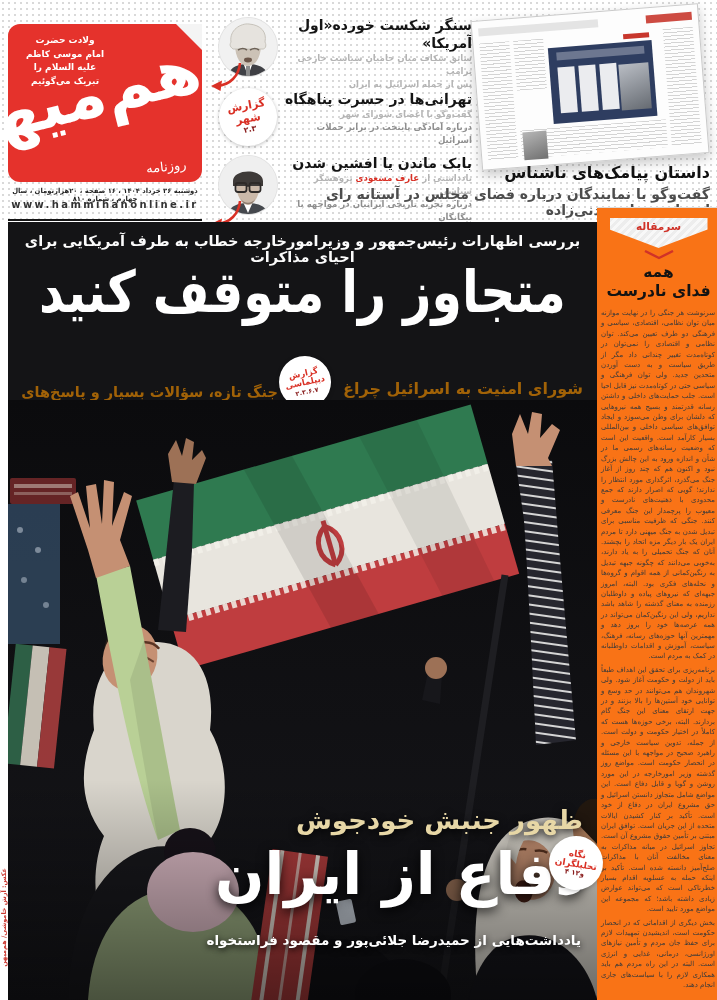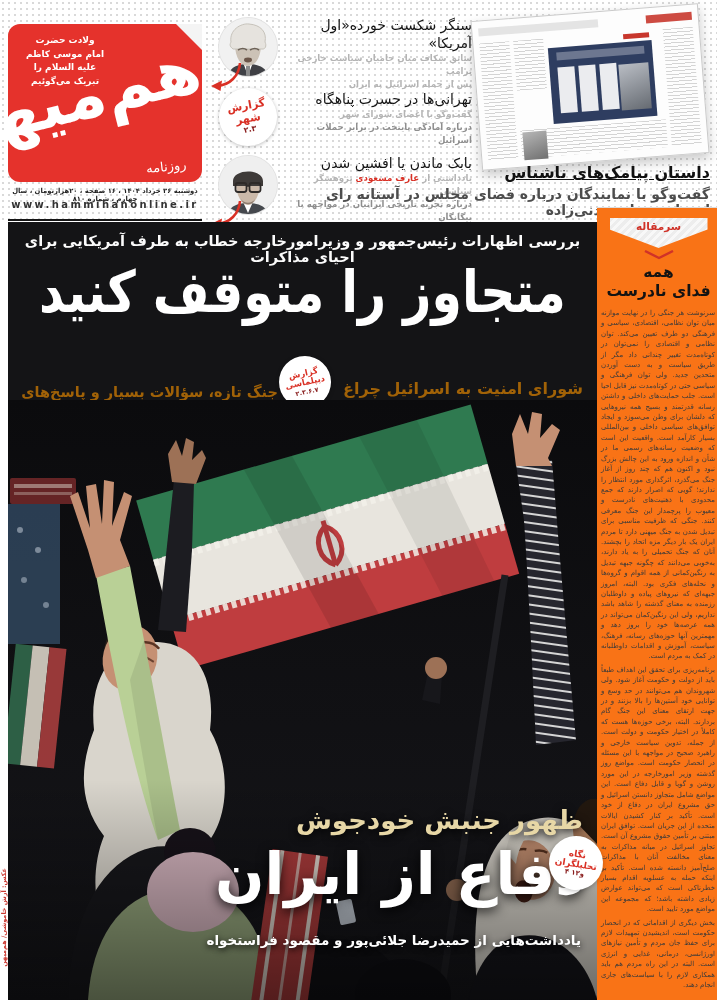--- a/index.html
+++ b/index.html
@@ -22,21 +22,21 @@
   .dateline{position:absolute;left:8px;top:187px;width:194px;font-size:6.8px;font-weight:bold;color:#222;text-align:center;}
   .website{position:absolute;left:8px;top:199px;width:194px;font-size:10px;font-weight:bold;color:#333;
     letter-spacing:2.4px;text-align:center;border-bottom:2px solid #161616;padding-bottom:9px;}
 
   
   .story{position:absolute;left:205px;width:267px;height:66px;}
   .story .thumb{position:absolute;left:14px;top:4px;width:58px;height:58px;border-radius:50%;overflow:hidden;
     background:#f0f0f0;box-shadow:0 0 0 1px #e3e3e3;}
   .story .arrow{position:absolute;left:4px;top:46px;width:34px;height:32px;}
   .story .stext{position:absolute;right:0;top:2px;width:192px;text-align:right;}
-  .story .stitle{font-size:14px;font-weight:normal;color:#141414;line-height:18px;}
+  .story .stitle{font-size:14px;font-weight:bold;color:#141414;line-height:18px;}
   .story .ssub{font-size:8.6px;font-weight:bold;color:#b4b4b4;line-height:13px;}
   .story .ssub2{color:#8f8f8f;}
   .red-name{color:#d93025;}
   .circle-badge{background:#fff;border-radius:50%;box-shadow:0 1px 4px rgba(0,0,0,.25);
     display:flex;flex-direction:column;align-items:center;justify-content:center;text-align:center;}
   .circle-badge .bl{color:#d93025;font-weight:bold;white-space:pre-line;}
   .circle-badge .bp{color:#8b2020;font-weight:bold;}
   .badge-city{position:absolute;left:14px;top:4px;width:58px;height:58px;transform:rotate(-10deg);}
   .badge-city .bl{font-size:11px;line-height:12.5px;}
   .badge-city .bp{font-size:8px;}
@@ -46,21 +46,21 @@
     box-shadow:0 5px 12px rgba(0,0,0,.22);transform:rotate(-4.5deg);}
   .pv-lines{position:absolute;background:repeating-linear-gradient(to bottom,#d4d4d4 0 1px,transparent 1px 3.5px);}
   .pv-grayhead{position:absolute;left:6px;top:7px;width:120px;height:8px;background:#e4e4e4;}
   .pv-red{position:absolute;right:6px;top:7px;width:46px;height:8px;background:#c8372d;opacity:.9;}
   .pv-feature{position:absolute;left:74px;top:32px;width:104px;height:76px;background:#2e3d60;}
   .pv-f-title{position:absolute;left:8px;top:5px;right:8px;height:8px;background:rgba(255,255,255,.3);}
   .pv-f-col{position:absolute;top:20px;width:17px;height:46px;background:rgba(250,250,250,.93);}
   .pv-portrait{position:absolute;right:5px;top:22px;width:30px;height:46px;background:linear-gradient(160deg,#b9bdc4,#666b72);}
   .pv-redbar{position:absolute;left:150px;top:24px;width:26px;height:5px;background:#c8372d;}
   .pv-botphoto{position:absolute;left:42px;bottom:6px;width:24px;height:28px;background:linear-gradient(160deg,#b6b6b6,#707070);}
-  .pv-caption{position:absolute;right:7px;top:163px;width:300px;font-size:16px;font-weight:bold;color:#111;text-align:right;text-decoration:underline;}
+  .pv-caption{position:absolute;right:7px;top:163px;width:300px;font-size:16px;font-weight:bold;color:#111;text-align:right;}
   .pv-sub{position:absolute;right:7px;top:186px;width:430px;font-size:14px;font-weight:bold;color:#4d4d4d;}
 
   
   .mainvisual{position:absolute;left:8px;top:222px;width:589px;height:778px;background:#141416;overflow:hidden;}
   .bn-kicker{position:absolute;left:0;right:0;top:11px;text-align:center;color:#fbfbfb;font-size:14.5px;font-weight:bold;}
   .bn-headline{position:absolute;left:0;right:0;top:36px;text-align:center;color:#ffffff;font-size:48px;
     font-weight:bold;transform:scale(1.02,1.2);transform-origin:center top;}
   .sh-right{position:absolute;right:14px;top:132px;width:272px;text-align:right;}
   .sh-left{position:absolute;left:12px;top:136px;width:258px;text-align:right;}
   .sh-title{color:#a16207;font-size:16px;font-weight:bold;line-height:22px;margin-top:24px;}

